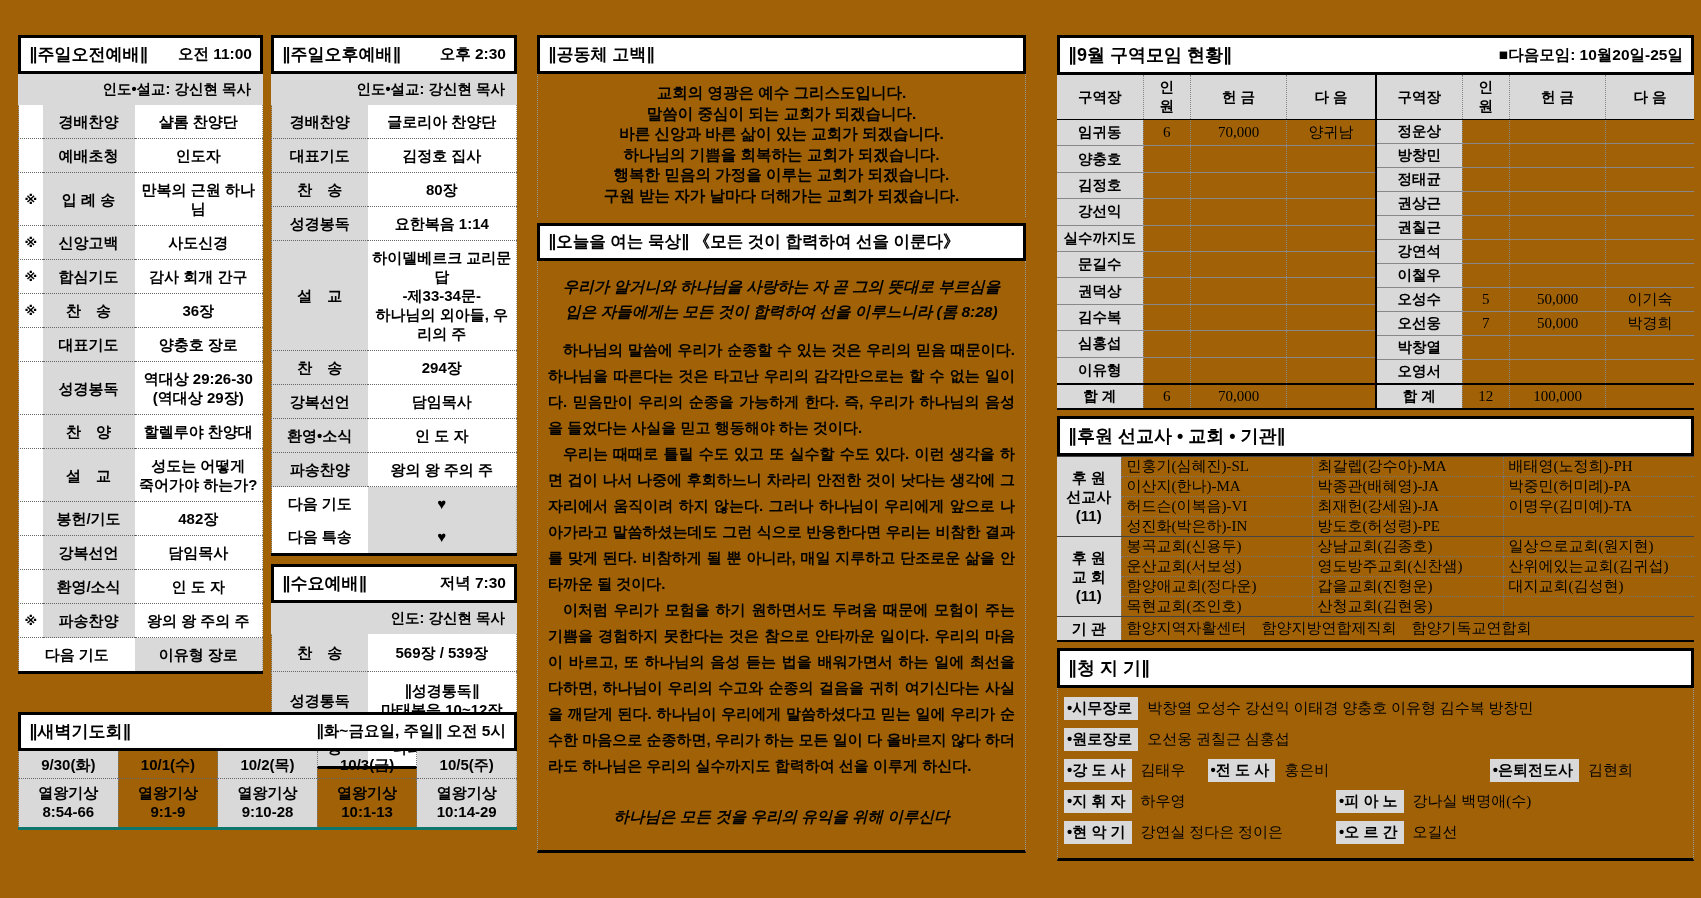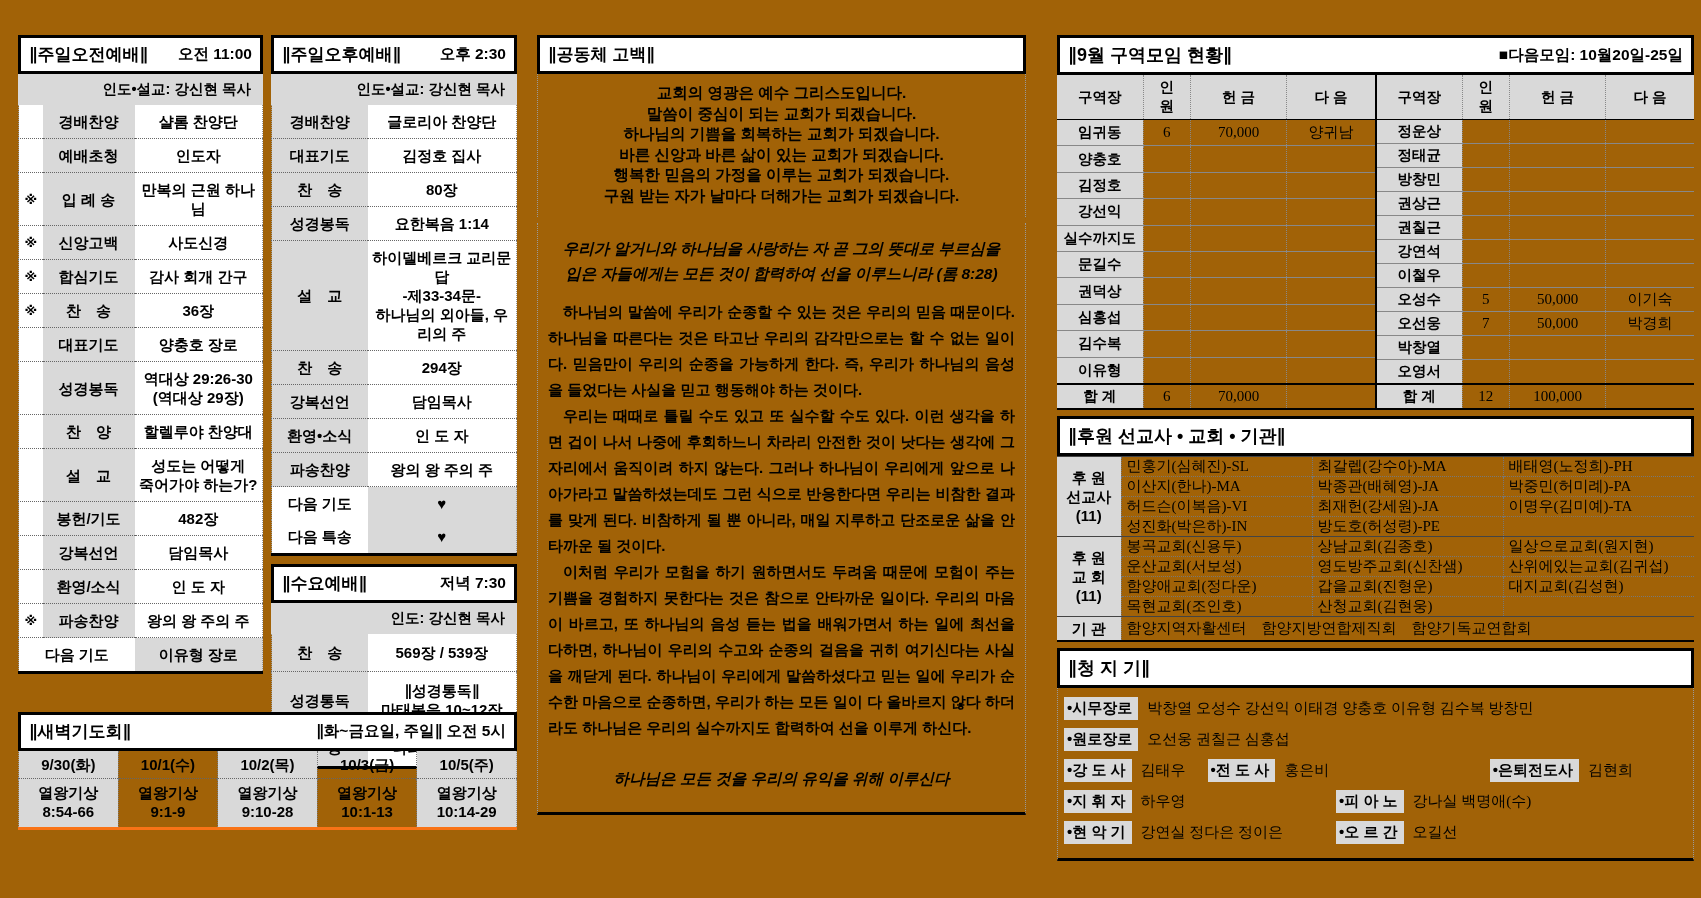--- a/index.html
+++ b/index.html
@@ -31,21 +31,21 @@
   .svc td.lbl  { width:92px; background:#d9d9d9; }
   .svc.two-col td.lbl { width:96px; }
   .svc td.val  { background:#fff; }
   .svc tfoot td { border-bottom:none; }
   .svc tfoot td.ftr-lbl { background:#fff; }
   .svc tfoot td.ftr-val { background:#d9d9d9; }
   #col2 section + section { margin-top:8px; }
   #wed-table td { padding:9px 2px; }
 
   
-  table.dawn { width:100%; border-collapse:collapse; border-bottom:3px solid #f97316;
+  table.dawn { width:100%; border-collapse:collapse; border-bottom:3px solid #0f766e;
                border-left:1px dotted #999; border-right:1px dotted #999; }
   .dawn td { width:20%; text-align:center; font-weight:bold; font-size:15px; line-height:19px;
              padding:4px 2px; white-space:pre-line; }
   .dawn td + td { border-left:1px dotted #777; }
   .dawn td:nth-child(odd) { background:#d9d9d9; }
   .dawn tr.passages td { border-top:1px dotted #666; padding:4px 2px 6px; }
 
   
   .confess-body { border-left:1px dotted #999; border-right:1px dotted #999; padding:9px 4px 11px; }
   .confess-line { text-align:center; font-weight:bold; font-size:15.5px; line-height:20.5px; }
@@ -336,31 +336,34 @@
     <section>
       <div class="hdr-box">
         <span class="hdr-title">∥공동체 고백∥</span>
       </div>
       <div class="confess-body">
 
           <div class="confess-line">교회의 영광은 예수 그리스도입니다.</div>
 
           <div class="confess-line">말씀이 중심이 되는 교회가 되겠습니다.</div>
 
+          <div class="confess-line">바른 신앙과 바른 삶이 있는 교회가 되겠습니다.</div>
+
           <div class="confess-line">하나님의 기쁨을 회복하는 교회가 되겠습니다.</div>
-
-          <div class="confess-line">바른 신앙과 바른 삶이 있는 교회가 되겠습니다.</div>
 
           <div class="confess-line">행복한 믿음의 가정을 이루는 교회가 되겠습니다.</div>
 
           <div class="confess-line">구원 받는 자가 날마다 더해가는 교회가 되겠습니다.</div>
         </div>
     </section>
 
     <section>
+      <div class="hdr-box med-hdr">
+        <span class="hdr-title">∥오늘을 여는 묵상∥ 《모든 것이 합력하여 선을 이룬다》</span>
+      </div>
       <div class="med-body">
         <div class="med-verse">우리가 알거니와 하나님을 사랑하는 자 곧 그의 뜻대로 부르심을
 입은 자들에게는 모든 것이 합력하여 선을 이루느니라 (롬 8:28)</div>
         <div>
 
             <p class="med-para">하나님의 말씀에 우리가 순종할 수 있는 것은 우리의 믿음 때문이다. 하나님을 따른다는 것은 타고난 우리의 감각만으로는 할 수 없는 일이다. 믿음만이 우리의 순종을 가능하게 한다. 즉, 우리가 하나님의 음성을 들었다는 사실을 믿고 행동해야 하는 것이다.</p>
 
             <p class="med-para">우리는 때때로 틀릴 수도 있고 또 실수할 수도 있다. 이런 생각을 하면 겁이 나서 나중에 후회하느니 차라리 안전한 것이 낫다는 생각에 그 자리에서 움직이려 하지 않는다. 그러나 하나님이 우리에게 앞으로 나아가라고 말씀하셨는데도 그런 식으로 반응한다면 우리는 비참한 결과를 맞게 된다. 비참하게 될 뿐 아니라, 매일 지루하고 단조로운 삶을 안타까운 될 것이다.</p>
 
             <p class="med-para">이처럼 우리가 모험을 하기 원하면서도 두려움 때문에 모험이 주는 기쁨을 경험하지 못한다는 것은 참으로 안타까운 일이다. 우리의 마음이 바르고, 또 하나님의 음성 듣는 법을 배워가면서 하는 일에 최선을 다하면, 하나님이 우리의 수고와 순종의 걸음을 귀히 여기신다는 사실을 깨닫게 된다. 하나님이 우리에게 말씀하셨다고 믿는 일에 우리가 순수한 마음으로 순종하면, 우리가 하는 모든 일이 다 올바르지 않다 하더라도 하나님은 우리의 실수까지도 합력하여 선을 이루게 하신다.</p>
@@ -437,28 +440,28 @@
               </tr>
 
               <tr>
                 <td class="nm">권덕상</td>
                 <td class="num"></td>
                 <td class="num"></td>
                 <td class="nx"></td>
               </tr>
 
               <tr>
+                <td class="nm">김수복</td>
+                <td class="num"></td>
+                <td class="num"></td>
+                <td class="nx"></td>
+              </tr>
+
+              <tr>
                 <td class="nm">심홍섭</td>
-                <td class="num"></td>
-                <td class="num"></td>
-                <td class="nx"></td>
-              </tr>
-
-              <tr>
-                <td class="nm">김수복</td>
                 <td class="num"></td>
                 <td class="num"></td>
                 <td class="nx"></td>
               </tr>
 
               <tr>
                 <td class="nm">이유형</td>
                 <td class="num"></td>
                 <td class="num"></td>
                 <td class="nx"></td>
@@ -492,28 +495,28 @@
           <tbody>
 
               <tr>
                 <td class="nm">정운상</td>
                 <td class="num"></td>
                 <td class="num"></td>
                 <td class="nx"></td>
               </tr>
 
               <tr>
+                <td class="nm">방창민</td>
+                <td class="num"></td>
+                <td class="num"></td>
+                <td class="nx"></td>
+              </tr>
+
+              <tr>
                 <td class="nm">정태균</td>
-                <td class="num"></td>
-                <td class="num"></td>
-                <td class="nx"></td>
-              </tr>
-
-              <tr>
-                <td class="nm">방창민</td>
                 <td class="num"></td>
                 <td class="num"></td>
                 <td class="nx"></td>
               </tr>
 
               <tr>
                 <td class="nm">권상근</td>
                 <td class="num"></td>
                 <td class="num"></td>
                 <td class="nx"></td>

